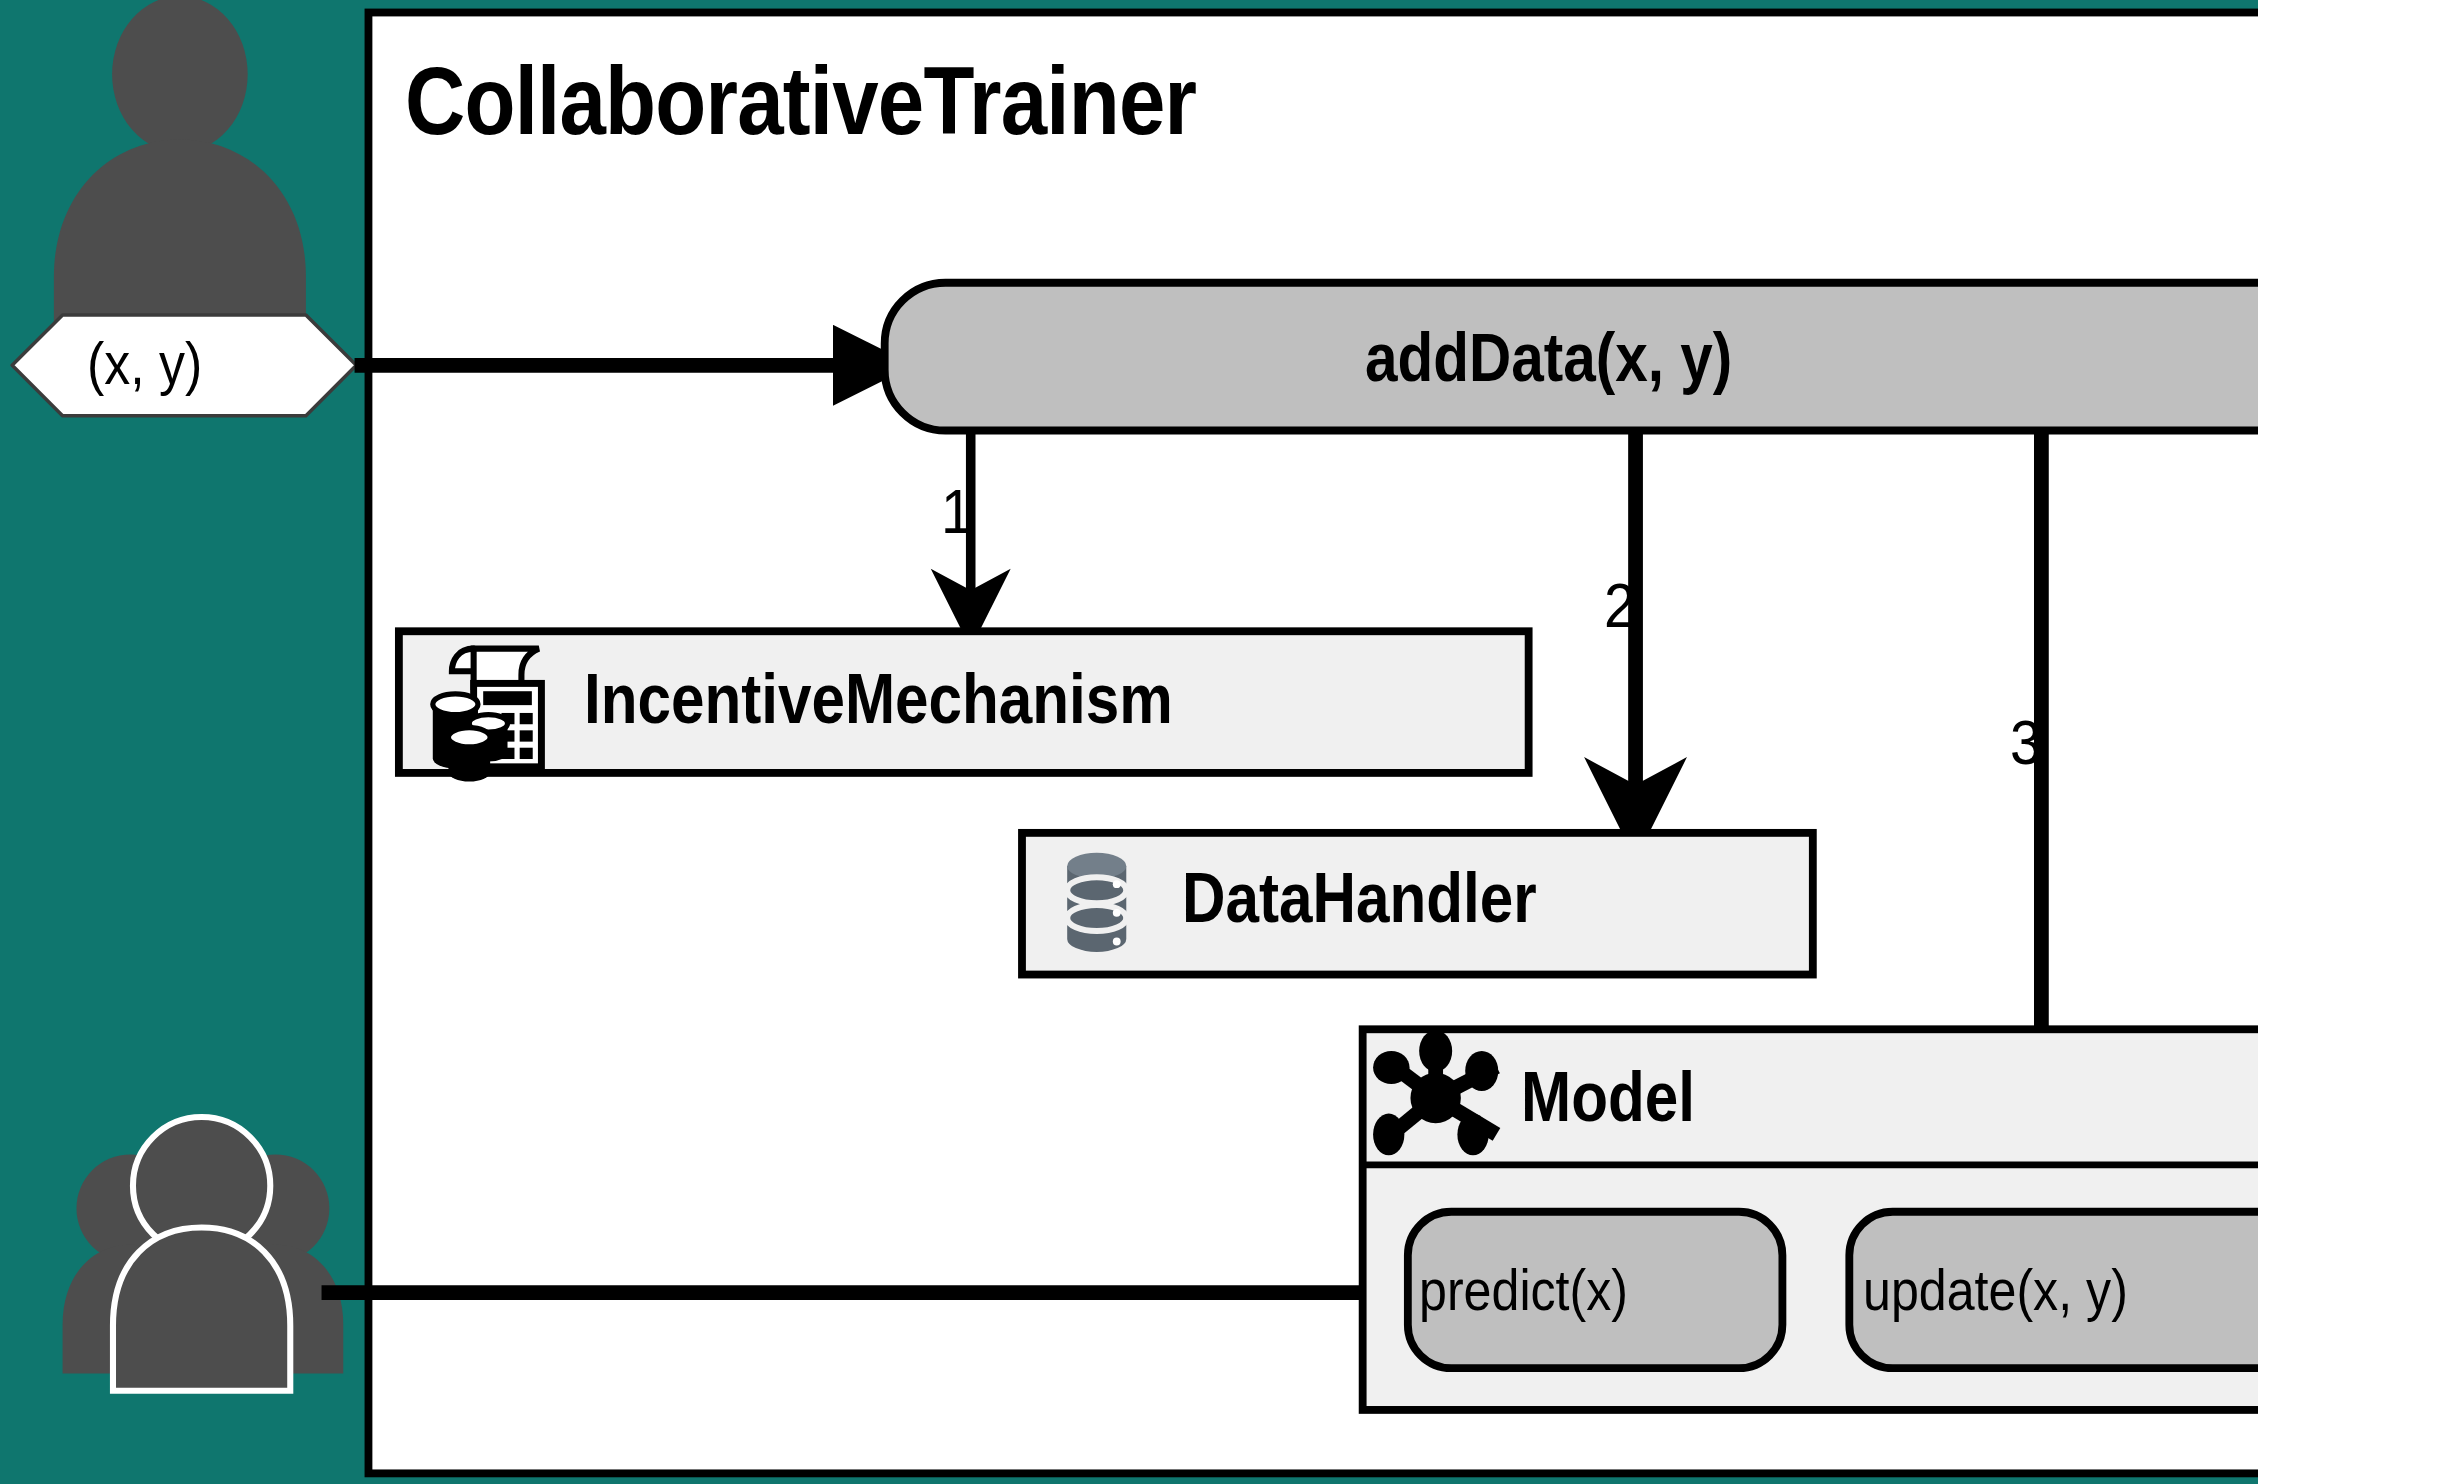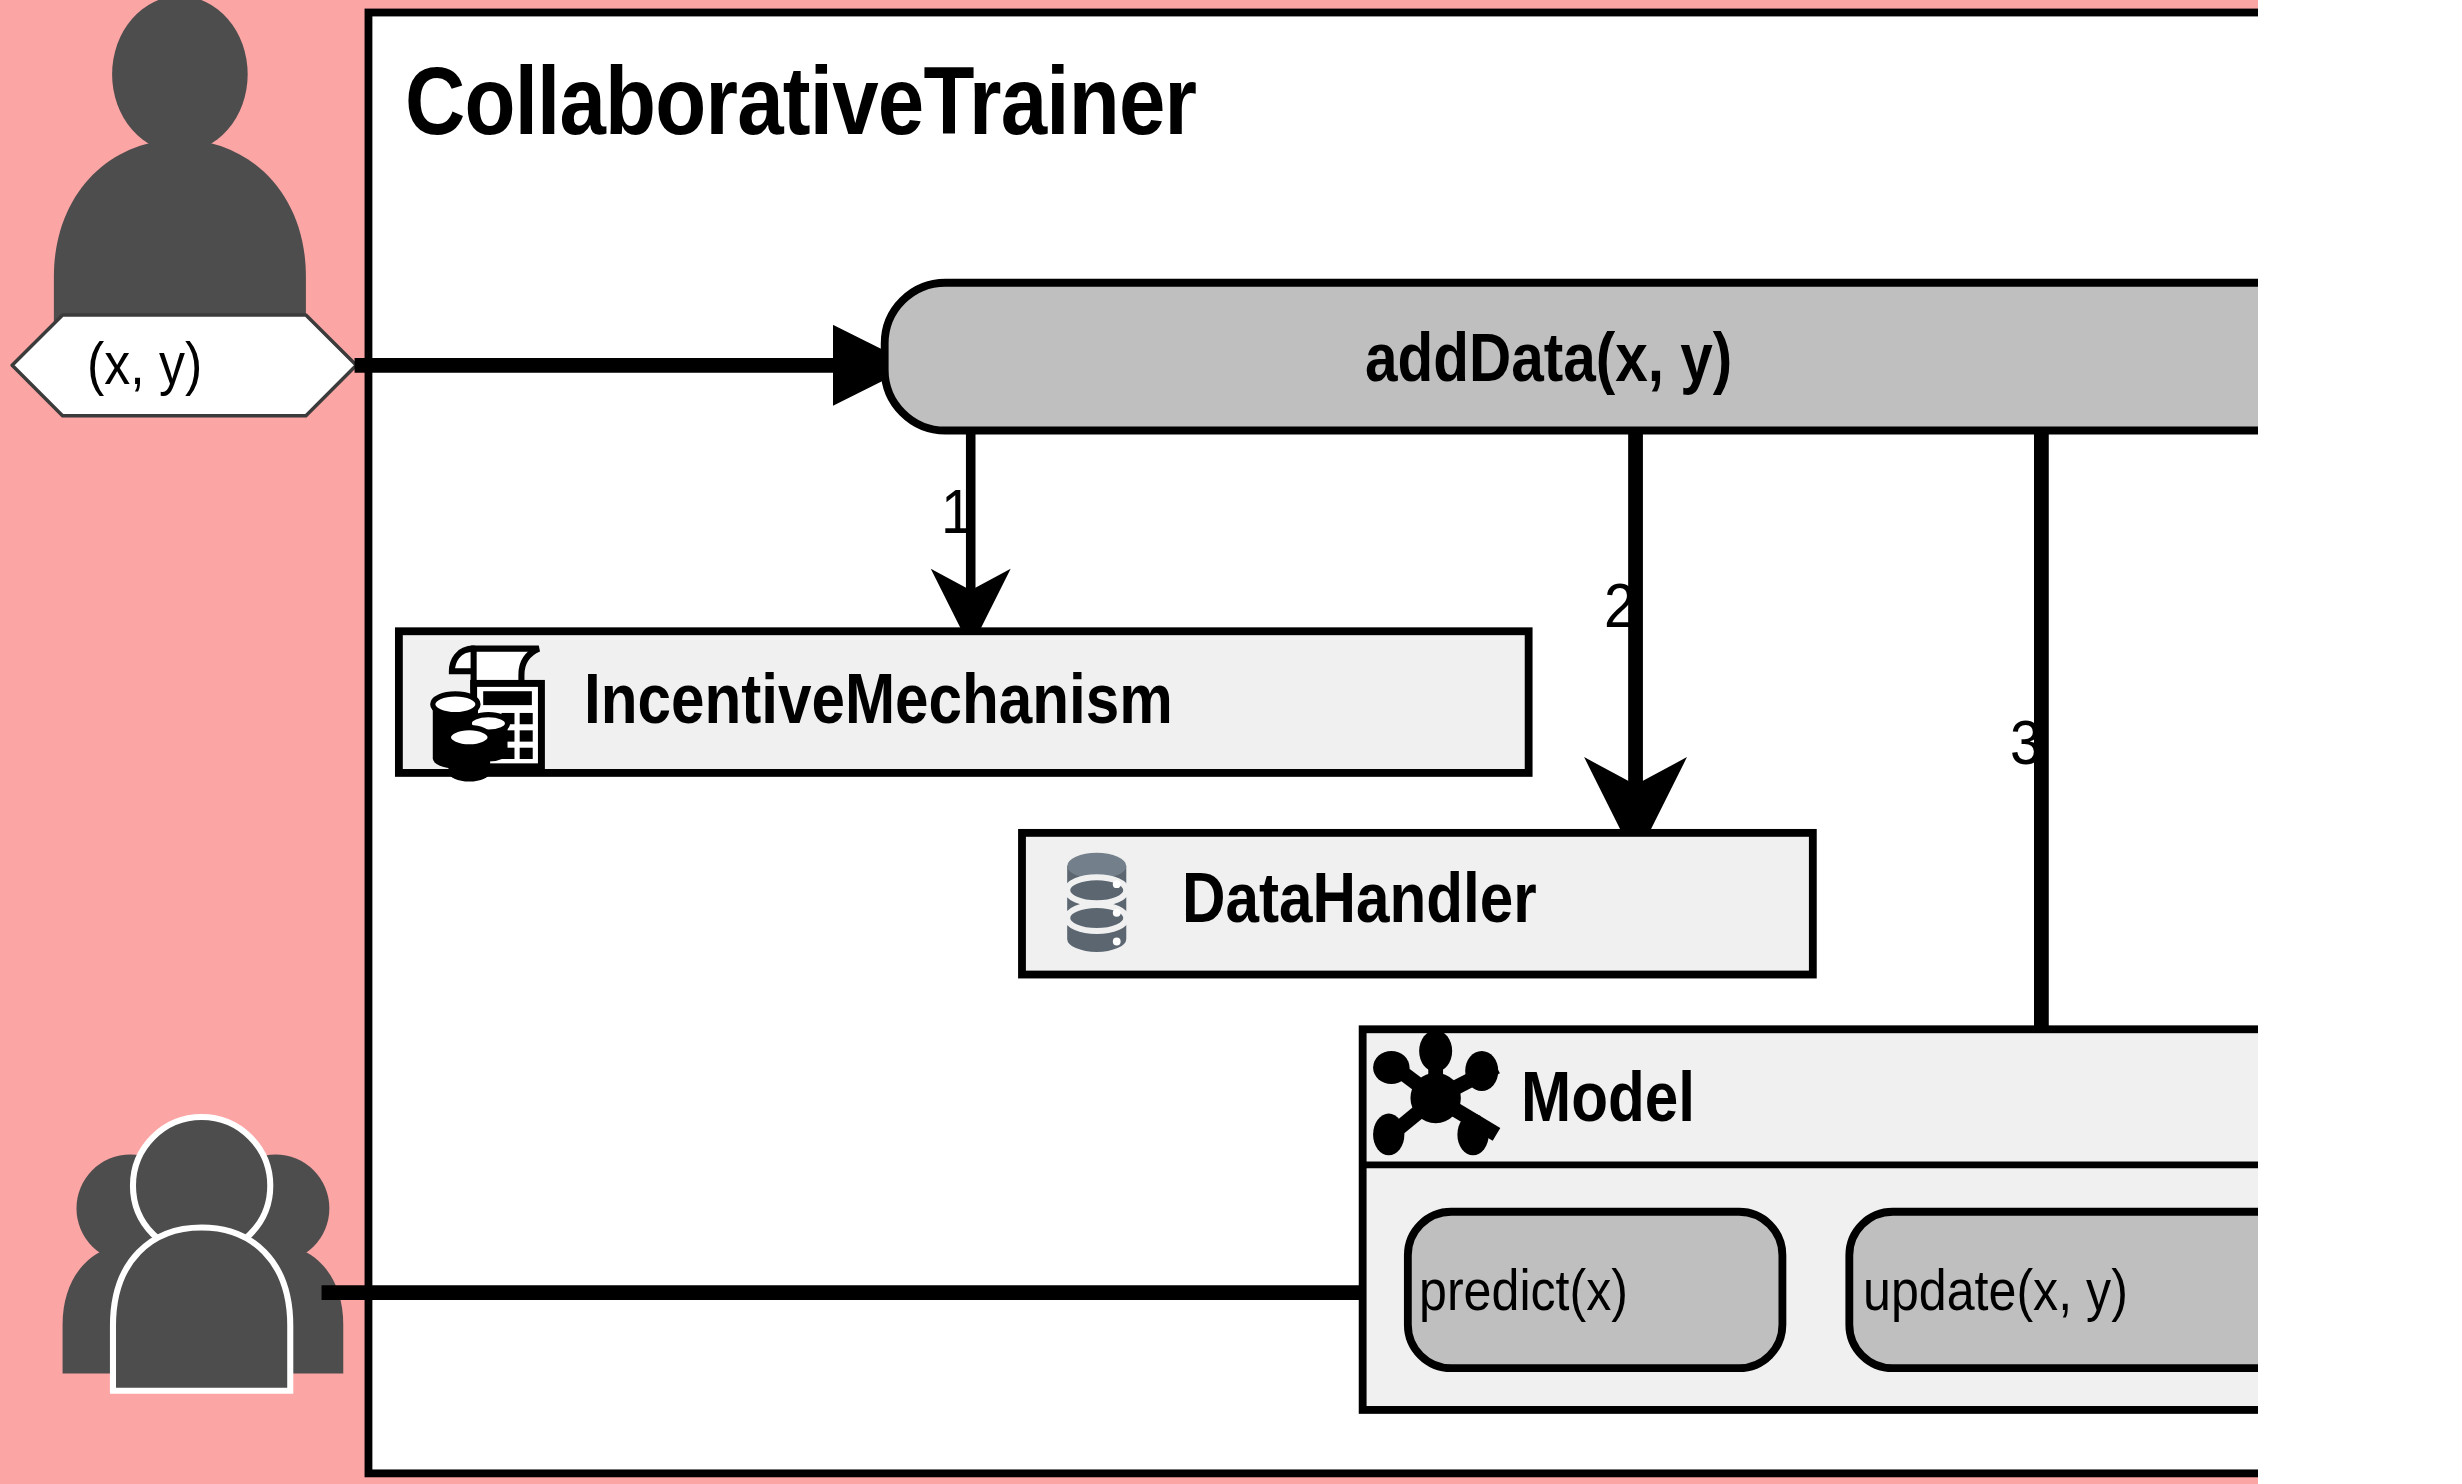--- a/index.html
+++ b/index.html
@@ -7,21 +7,21 @@
     padding: 0;
     background: #ffffff;
   }
   body {
     font-family: "Liberation Sans", "DejaVu Sans", sans-serif;
   }
   #stage {
     position: relative;
     width: 2258px;
     height: 1485px;
-    background: #fca5a5;
+    background: #0f766e;
     overflow: hidden;
   }
   #svg-layer {
     position: absolute;
     left: 0;
     top: 0;
     width: 2462px;
     height: 1485px;
   }
   

